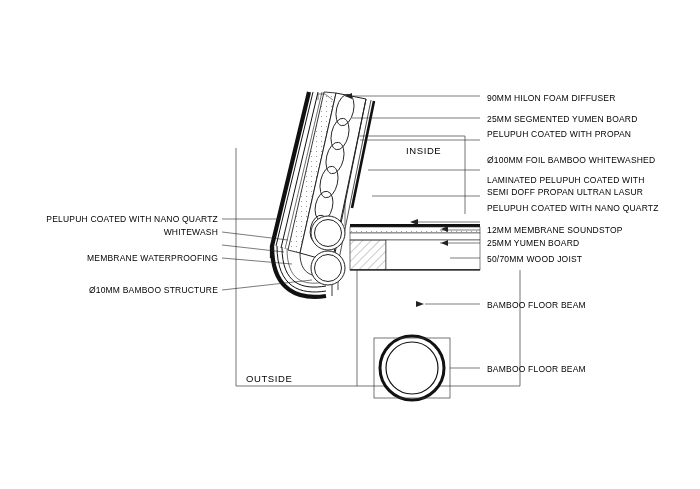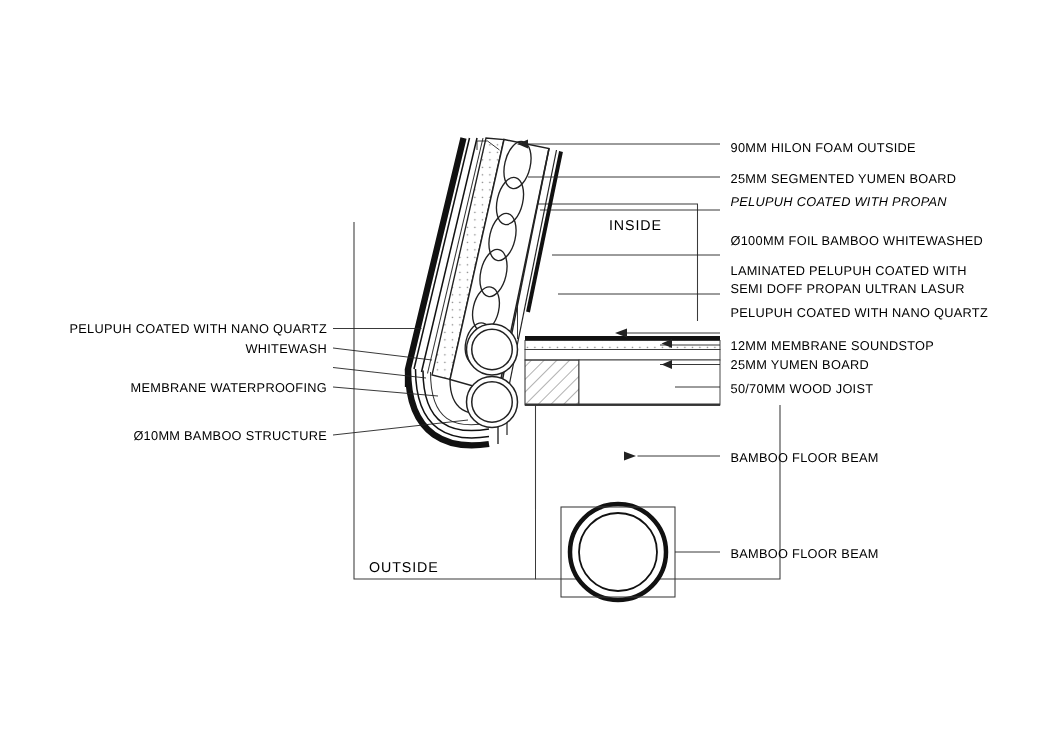--- a/index.html
+++ b/index.html
@@ -164,23 +164,23 @@
       <path d="M222 232 L288 240"></path>
       <path d="M222 245 L284 252"></path>
       <path d="M222 258 L292 264"></path>
       <path d="M222 290 L312 280"></path>
     </g>
   </svg>
 
   <div class="lbl big" style="left:406px; top:145px;">INSIDE</div>
   <div class="lbl big" style="left:246px; top:373px;">OUTSIDE</div>
 
-  <div class="lbl" style="left:487px; top:93px;">90MM HILON FOAM OUTSIDE</div>
+  <div class="lbl" style="left:487px; top:93px;">90MM HILON FOAM DIFFUSER</div>
   <div class="lbl" style="left:487px; top:114px;">25MM SEGMENTED YUMEN BOARD</div>
-  <div class="lbl" style="left:487px; top:129px;font-style:italic;">PELUPUH COATED WITH PROPAN</div>
+  <div class="lbl" style="left:487px; top:129px;">PELUPUH COATED WITH PROPAN</div>
   <div class="lbl" style="left:487px; top:155px;">Ø100MM FOIL BAMBOO WHITEWASHED</div>
   <div class="lbl" style="left:487px; top:175px;">LAMINATED PELUPUH COATED WITH</div>
   <div class="lbl" style="left:487px; top:187px;">SEMI DOFF PROPAN ULTRAN LASUR</div>
   <div class="lbl" style="left:487px; top:203px;">PELUPUH COATED WITH NANO QUARTZ</div>
   <div class="lbl" style="left:487px; top:225px;">12MM MEMBRANE SOUNDSTOP</div>
   <div class="lbl" style="left:487px; top:238px;">25MM YUMEN BOARD</div>
   <div class="lbl" style="left:487px; top:254px;">50/70MM WOOD JOIST</div>
   <div class="lbl" style="left:487px; top:300px;">BAMBOO FLOOR BEAM</div>
   <div class="lbl" style="left:487px; top:364px;">BAMBOO FLOOR BEAM</div>
 

